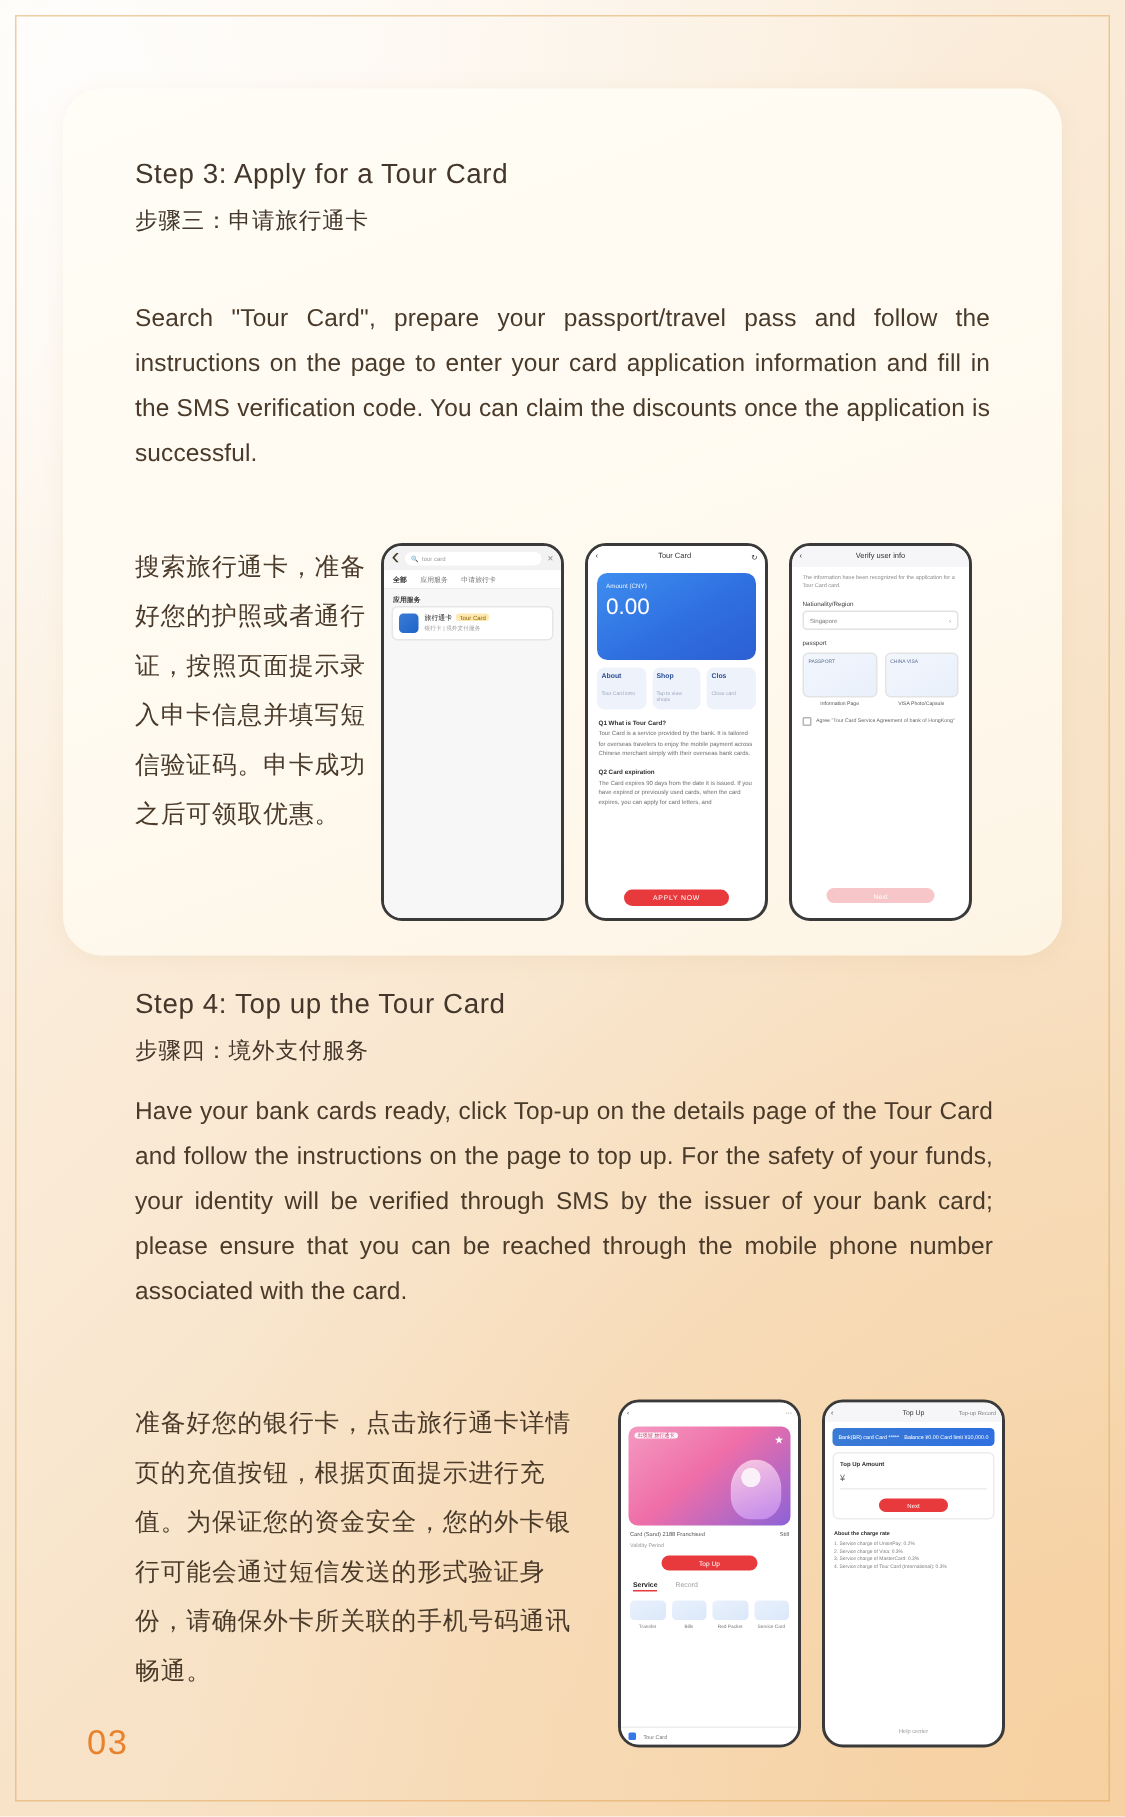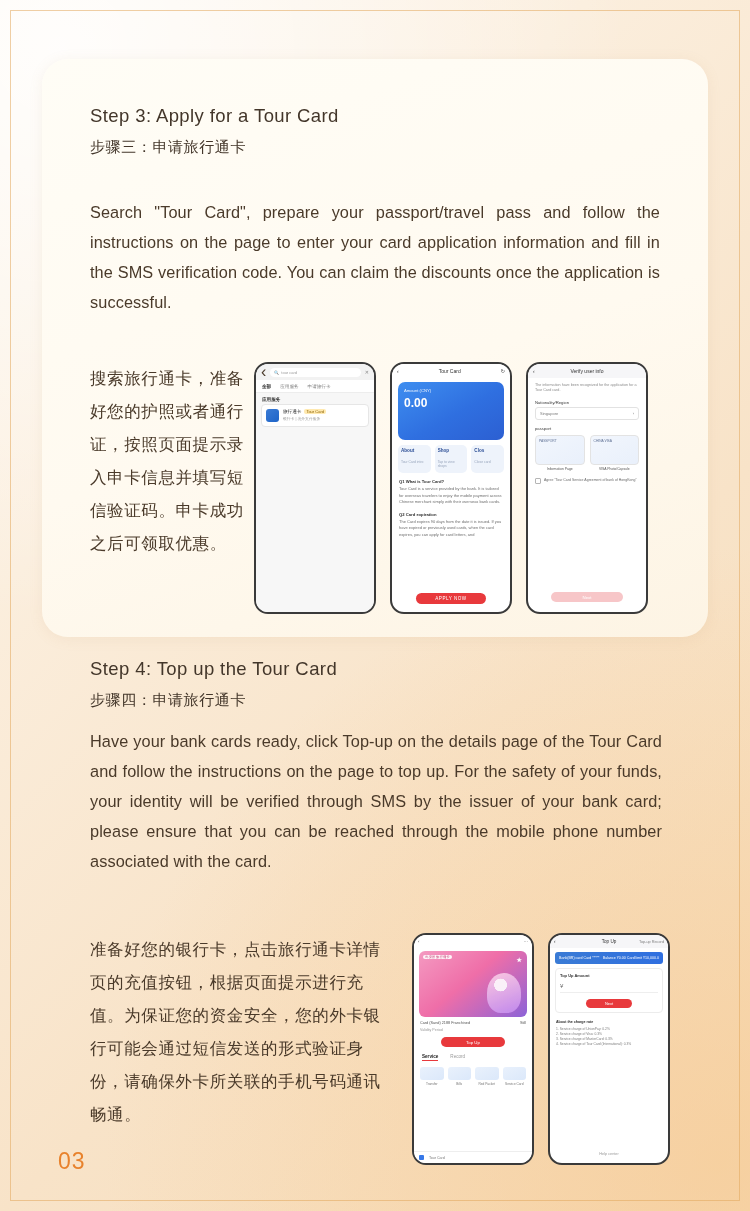--- a/index.html
+++ b/index.html
@@ -193,21 +193,21 @@
   .s2-blue {
     margin: 4px 6px 0;
     height: 58px;
     border-radius: 7px;
     background: linear-gradient(150deg,#3e8ef0 0%,#2f6fe0 55%,#2c5fd2 100%);
     color: #fff;
     padding: 6px;
     box-sizing: border-box;
   }
   .s2-amt-l { font-size: 4.2px; opacity:.9;}
-  .s2-amt { font-size: 12px; font-weight: bold; margin-top: 3px;}
+  .s2-amt { font-size: 15px; font-weight: normal; margin-top: 3px;}
   .s2-tiles {
     display: flex; gap:4px; margin: 5px 6px 0;
   }
   .s2-tile {
     flex: 1;
     background: #eef3fb;
     border-radius: 5px;
     height: 28px;
     padding: 3px;
     box-sizing: border-box;
@@ -553,21 +553,21 @@
           <span>Agree  "Tour Card Service Agreement of bank of HongKong"</span>
         </div>
         <div class="s3-btn">Next</div>
       </div>
 
     </div>
   </div>
 
   <div id="step4-block">
     <div class="step-head">Step 4: Top up the Tour Card</div>
-    <div class="step-head-cn">步骤四：申请旅行通卡</div>
+    <div class="step-head-cn">步骤四：境外支付服务</div>
     <div class="para-en" id="step4-para">Have your bank cards ready, click Top-up on the details page of the Tour Card and follow the instructions on the page to top up. For the safety of your funds, your identity will be verified through SMS by the issuer of your bank card; please ensure that you can be reached through the mobile phone number associated with the card.</div>
   </div>
 
   <div id="step4-lower">
     <div class="para-cn" id="step4-cn-para">准备好您的银行卡，点击旅行通卡详情页的充值按钮，根据页面提示进行充值。为保证您的资金安全，您的外卡银行可能会通过短信发送的形式验证身份，请确保外卡所关联的手机号码通讯畅通。</div>
 
     <div class="phones-row-2">
 
       <div class="phone phone-tall">
         <div class="s4-top">

